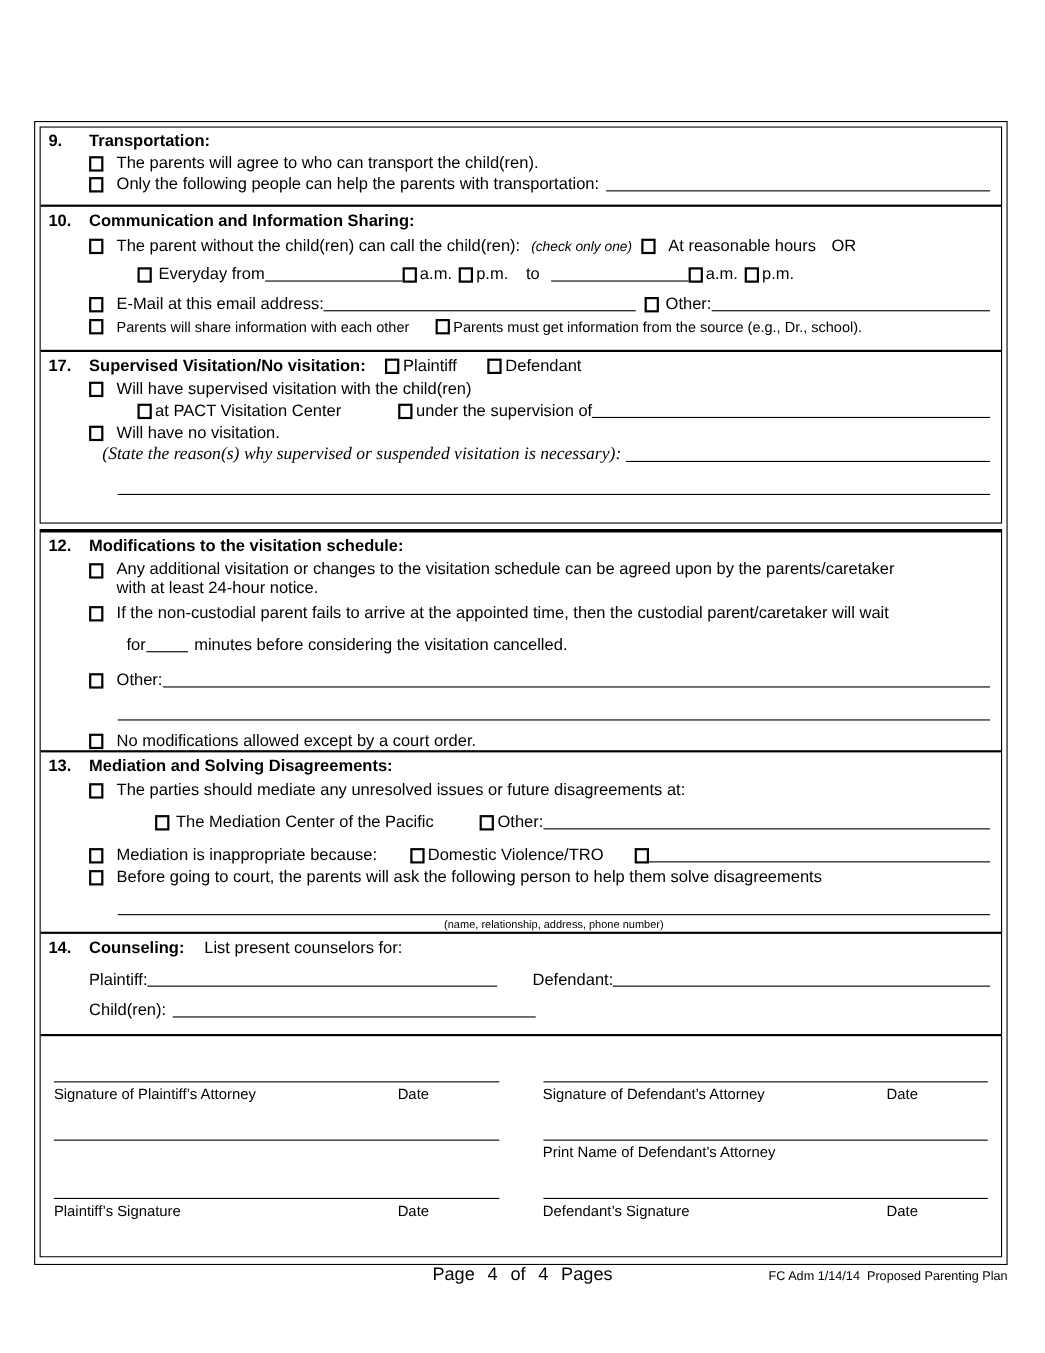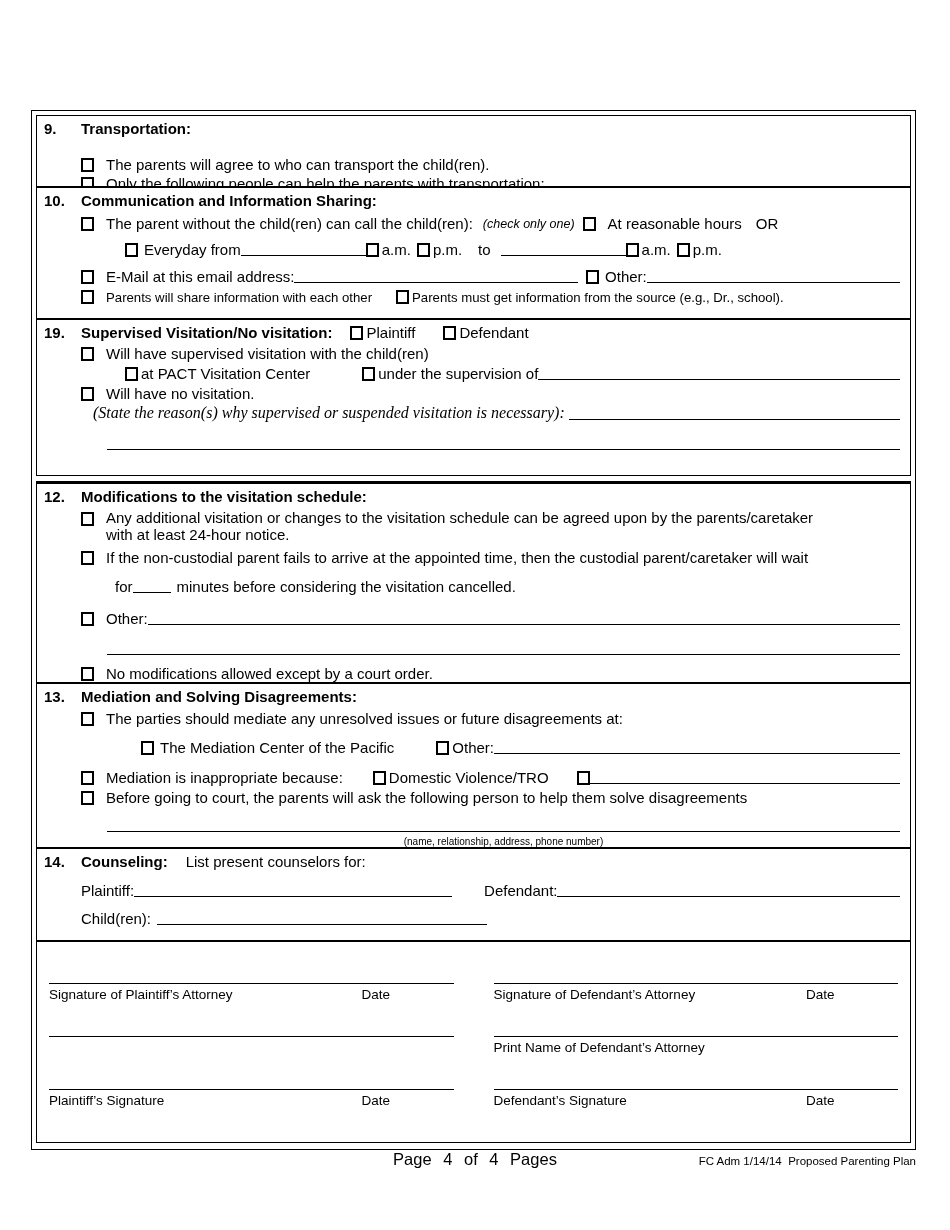--- a/index.html
+++ b/index.html
@@ -49,21 +49,21 @@
 <body>
 
 <div class="form-outer">
 
   <div class="tbl a">
 
     <div class="sec" style="height:72px">
       <div class="num">9.</div>
       <div class="bd">
         <div class="ttl">Transportation:</div>
-        <div class="ln" style="margin-top:19px">
+        <div class="ln" style="margin-top:3px">
           <span class="cb"></span>
           <span class="lbl">The parents will agree to who can transport the child(ren).</span>
         </div>
         <div class="ln" style="margin-top:2px">
           <span class="cb"></span>
           <span class="lbl">Only the following people can help the parents with transportation:</span>
           <span class="blank" style="margin-left:6px"></span>
         </div>
       </div>
     </div>
@@ -106,21 +106,21 @@
         <div class="ln small" style="margin-top:5px">
           <span class="cb"></span>
           <span class="lbl">Parents will share information with each other</span>
           <span class="cb" style="margin-left:24px"></span>
           <span class="tight">Parents must get information from the source (e.g., Dr., school).</span>
         </div>
       </div>
     </div>
 
     <div class="sec last" style="height:155px">
-      <div class="num">19.</div>
+      <div class="num">17.</div>
       <div class="bd">
         <div class="ttl">
           <span>Supervised Visitation/No visitation:</span>
           <span class="cb" style="margin-left:18px"></span>
           <span class="tight fw-n">Plaintiff</span>
           <span class="cb" style="margin-left:28px"></span>
           <span class="tight fw-n">Defendant</span>
         </div>
         <div class="ln" style="margin-top:4px">
           <span class="cb"></span>

